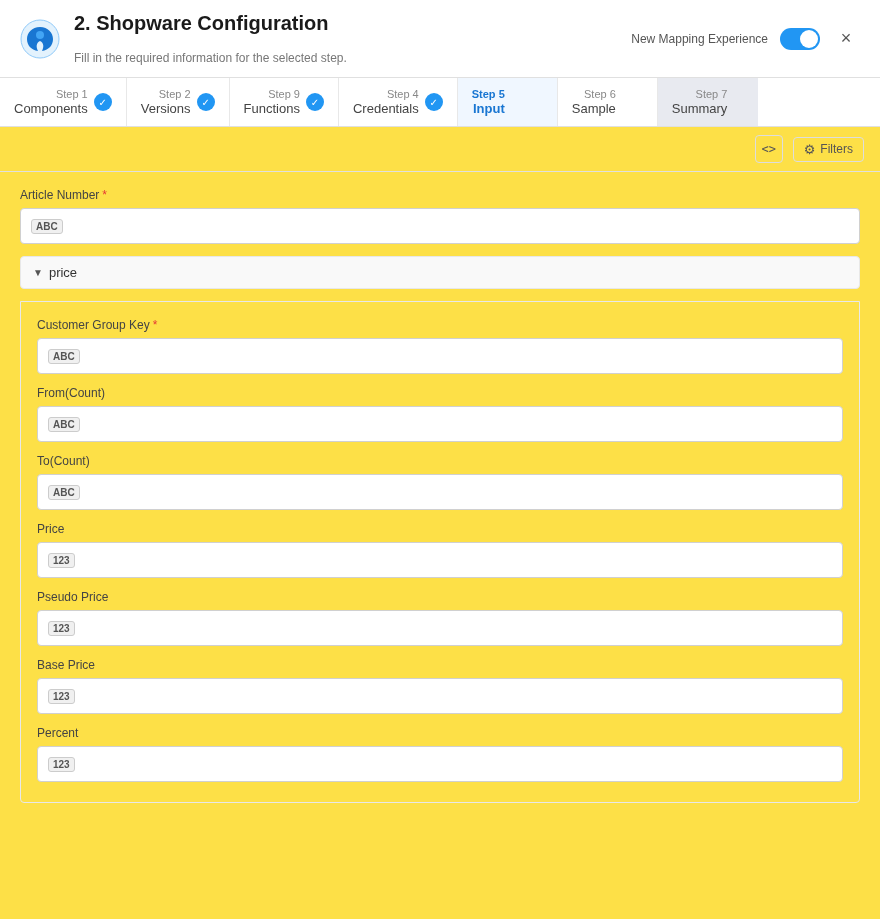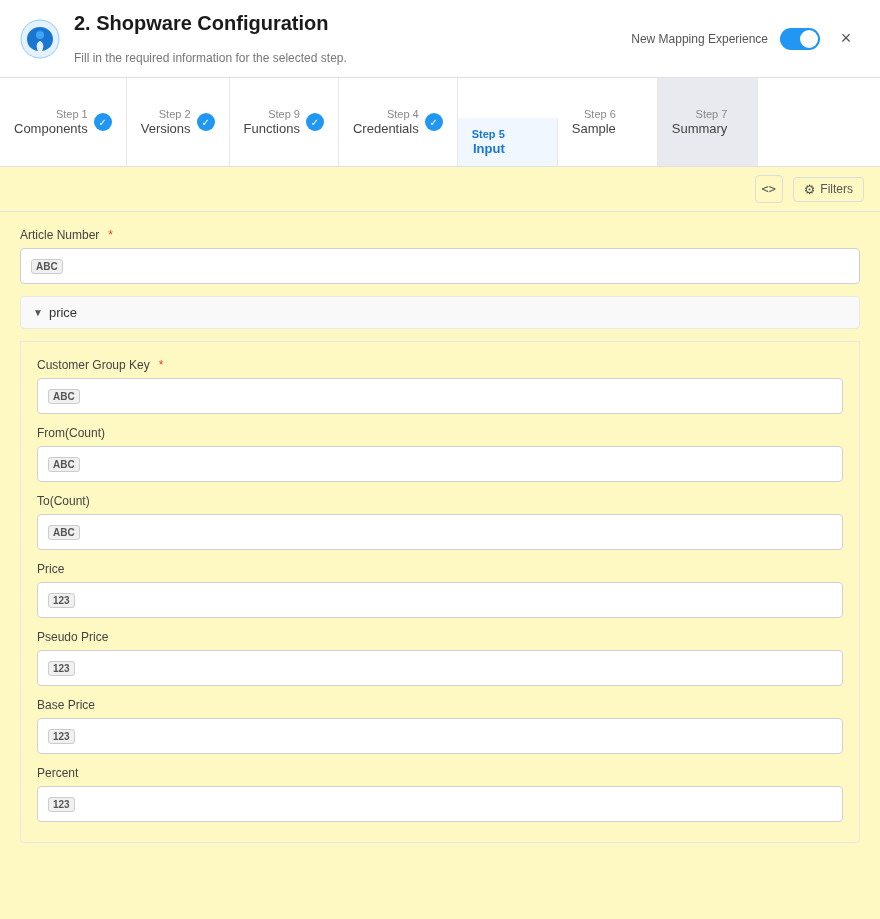--- a/index.html
+++ b/index.html
@@ -1,55 +1,55 @@
 <!DOCTYPE html>
 <html><head>
   <meta charset="utf-8">
   <style>
     * { box-sizing: border-box; margin: 0; padding: 0; }
     body { font-family: -apple-system, BlinkMacSystemFont, 'Segoe UI', sans-serif; background: #f5f5f5; color: #333; font-size: 13px; }
 
-    .app-container { width: 880px; min-height: 919px; background: #fef9c3; display: flex; flex-direction: column; }
+    .app-container { width: 880px; min-height: 919px; background: #fde047; display: flex; flex-direction: column; }
 
     
     .header { display: flex; align-items: center; padding: 12px 20px; border-bottom: 1px solid #e0e0e0; background: #fff; }
     .header-logo { width: 40px; height: 40px; margin-right: 14px; flex-shrink: 0; }
     .header-title-block { flex: 1; }
     .header-title { font-size: 20px; font-weight: 600; color: #1a1a1a; }
     .header-subtitle { font-size: 12px; color: #777; margin-top: 16px; }
     .header-right { display: flex; align-items: center; gap: 12px; }
     .new-mapping-label { font-size: 12px; color: #555; }
     .toggle-switch { width: 40px; height: 22px; background: #2196f3; border-radius: 11px; position: relative; cursor: pointer; }
     .toggle-knob { width: 18px; height: 18px; background: #fff; border-radius: 50%; position: absolute; top: 2px; right: 2px; }
     .close-btn { width: 28px; height: 28px; display: flex; align-items: center; justify-content: center; cursor: pointer; font-size: 18px; color: #555; }
 
     
     .steps-bar { display: flex; background: #fff; border-bottom: 1px solid #e0e0e0; padding: 0; overflow: hidden; }
     .step-item { display: flex; align-items: center; padding: 10px 14px; position: relative; min-width: 100px; border-right: 1px solid #e8e8e8; cursor: pointer; text-align: right; }
     .step-item:last-child { border-right: none; }
-    .step-item.active { background: #f0f7ff; margin-top: 40px; }
+    .step-item.active { background: #f0f7ff; }
     .step-item.active .step-num { color: #1976d2; font-weight: 600; }
     .step-item.active .step-label { color: #1976d2; font-weight: 600; }
     .step-text { display: flex; flex-direction: column; }
     .step-num { font-size: 11px; color: #888; }
     .step-label { font-size: 13px; color: #444; margin-top: 1px; }
     .step-check { width: 18px; height: 18px; background: #2196f3; border-radius: 50%; display: flex; align-items: center; justify-content: center; margin-left: 6px; flex-shrink: 0; }
     .step-check::after { content: '✓'; color: #fff; font-size: 10px; }
     .step-item.last-step { background: #e8eaf0; }
 
     
     .toolbar { display: flex; align-items: center; justify-content: flex-end; padding: 8px 16px; border-bottom: 1px solid #e0e0e0; gap: 10px; }
     .toolbar-icon { width: 28px; height: 28px; display: flex; align-items: center; justify-content: center; cursor: pointer; color: #555; font-size: 14px; border: 1px solid #ddd; border-radius: 4px; }
     .filters-btn { display: flex; align-items: center; gap: 5px; padding: 4px 10px; border: 1px solid #ddd; border-radius: 4px; cursor: pointer; font-size: 12px; color: #555; }
 
     
     .content { flex: 1; padding: 16px 20px; overflow-y: auto; }
 
     .field-section { margin-bottom: 12px; }
-    .field-label { font-size: 12px; color: #444; margin-bottom: 6px; display: flex; align-items: flex-end; gap: 9px; }
+    .field-label { font-size: 12px; color: #444; margin-bottom: 6px; display: flex; align-items: flex-end; gap: 3px; }
     .required-star { color: #e53935; font-size: 12px; }
     .field-input { display: flex; align-items: center; border: 1px solid #d0d0d0; border-radius: 4px; padding: 6px 10px; background: #fff; min-height: 36px; }
     .type-badge { font-size: 10px; font-weight: 700; color: #555; background: #f0f0f0; border: 1px solid #ccc; border-radius: 3px; padding: 1px 4px; margin-right: 6px; flex-shrink: 0; }
     .type-badge-numeric { font-size: 10px; font-weight: 700; color: #555; background: #f0f0f0; border: 1px solid #ccc; border-radius: 3px; padding: 1px 4px; margin-right: 6px; flex-shrink: 0; }
 
     
     .group-header { display: flex; align-items: center; gap: 6px; padding: 8px 12px; background: #f9f9f9; border: 1px solid #e8e8e8; border-radius: 4px; cursor: pointer; margin-bottom: 12px; }
     .group-chevron { font-size: 10px; color: #555; }
     .group-title { font-size: 13px; font-weight: 500; color: #333; }
 

